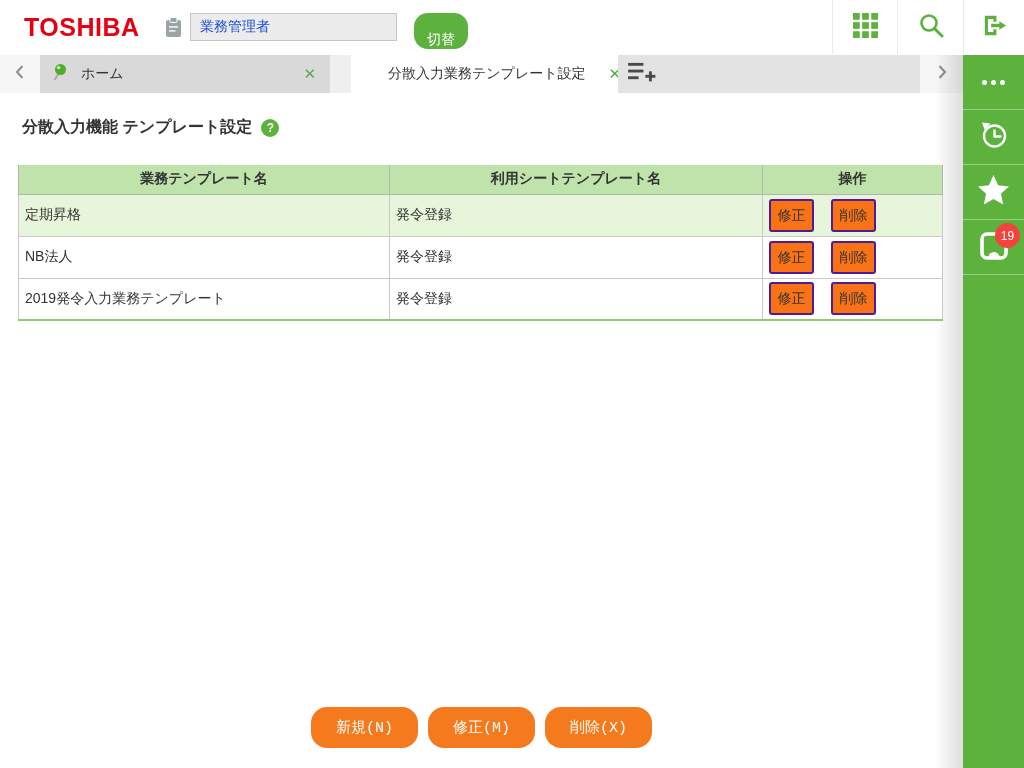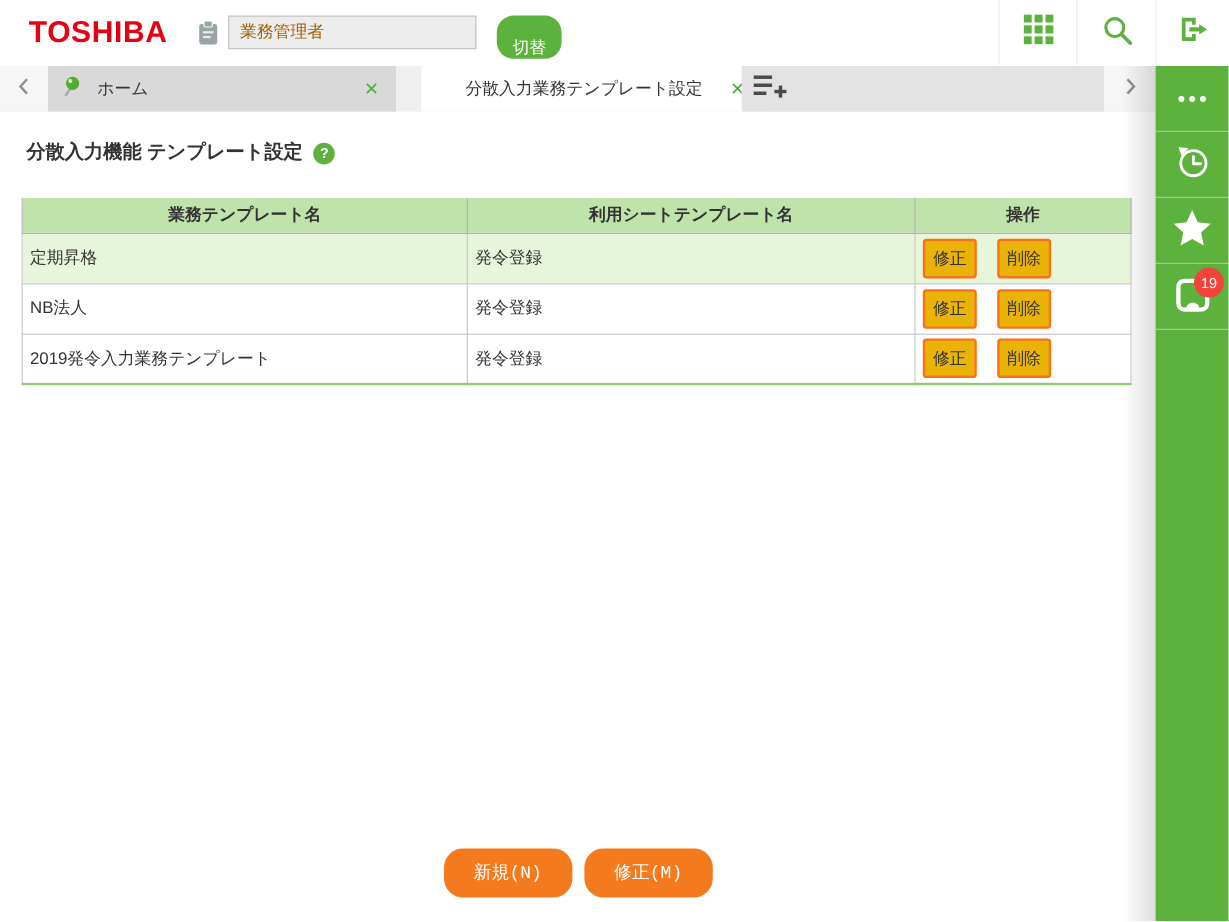--- a/index.html
+++ b/index.html
@@ -4,21 +4,21 @@
 <style>
   * { margin:0; padding:0; box-sizing:border-box; }
   html,body { width:1024px; height:768px; }
   body { font-family:"Liberation Sans","DejaVu Sans",sans-serif; background:#fff; }
   .screen { position:relative; width:1024px; height:768px; overflow:hidden; background:#fff; }
 
   
   .header { position:absolute; top:0; left:0; width:1024px; height:55px; background:#fff; }
   .logo { position:absolute; left:24px; top:13px; font-size:25px; font-weight:bold; letter-spacing:.5px; color:#e60012; }
   .clip-icon { position:absolute; left:165px; top:17px; }
-  .role-input { position:absolute; left:190px; top:13px; width:207px; height:28px; background:#ececec; border:1px solid #c6c6c6; font-size:14px; color:#a16207; padding-left:9px; font-family:inherit; }
+  .role-input { position:absolute; left:190px; top:13px; width:207px; height:28px; background:#ececec; border:1px solid #c6c6c6; font-size:14px; color:#1d4ed8; padding-left:9px; font-family:inherit; }
   .switch-btn { position:absolute; left:414px; top:13px; height:28px; padding:18px 13px; border:none; border-radius:14px; background:#5cb23c; color:#fff; font-size:14px; font-family:inherit; cursor:pointer; }
   .hdr-cell { position:absolute; top:0; height:54px; display:flex; align-items:center; justify-content:center; border-left:1px solid #ececec; background:#fff; cursor:pointer; }
   .hdr-grid { left:832px; width:65px; }
   .hdr-search { left:897px; width:66px; }
   .hdr-logout { left:963px; width:61px; }
 
   
   .tabbar { position:absolute; top:55px; left:0; width:963px; height:38px; background:#efefef;text-decoration:underline; }
   .tab-scroll { position:absolute; top:0; height:38px; background:#f6f6f6; display:flex; align-items:center; justify-content:center; cursor:pointer; }
   .tab-scroll.left { left:0; width:40px; }
@@ -45,21 +45,21 @@
   
   .title-row { position:absolute; left:22px; top:117px; display:flex; align-items:center; gap:9px; }
   .page-title { font-size:16px; font-weight:bold; color:#333; }
   .help-icon { width:18px; height:18px; border-radius:50%; background:#5cb23c; color:#fff; font-size:12px; font-weight:bold; display:flex; align-items:center; justify-content:center; cursor:pointer; }
 
   .tbl-wrap { position:absolute; left:18px; top:165px; width:924px; }
   table { width:924px; border-collapse:collapse; table-layout:fixed; border-bottom:2px solid #8fca74; }
   th { height:29px; background:#bfe3aa; font-size:14px; font-weight:bold; color:#333; border:1px solid #b3b3b3; border-top:none; text-align:center; }
   td { height:42px; font-size:14px; color:#333; border:1px solid #c9c9c9; padding-left:6px; background:#fff; }
   tr.hl td { background:#e7f5da; }
-  .op-btn { display:inline-block; width:45px; height:33px; line-height:29px; text-align:center; background:#eab308; border:2px solid #f97316; border-radius:3px; font-size:14px; color:#333; margin-right:13px; cursor:pointer; font-family:inherit; }
+  .op-btn { display:inline-block; width:45px; height:33px; line-height:29px; text-align:center; background:#f97316; border:2px solid #4c1d95; border-radius:3px; font-size:14px; color:#333; margin-right:13px; cursor:pointer; font-family:inherit; }
 
   .footer { position:absolute; left:0; top:707px; width:963px; display:flex; justify-content:center; gap:10px; }
   .footer button { height:41px; min-width:107px; padding:0 24px; border:none; border-radius:16px; background:#f5791d; color:#fff; font-size:15px; font-family:Liberation Mono, monospace; cursor:pointer; }
 </style>
 </head>
 <body>
 
 <div class="screen">
 
   <div class="header">
@@ -243,15 +243,16 @@
         <button class="op-btn">削除</button>
       </td>
     </tr>
         </tbody>
     </table>
   </div>
 
   <div class="footer">
       <button>新規(N)</button>
       <button>修正(M)</button>
+      <button>削除(X)</button>
     </div>
 
 </div>
 
 </body></html>

